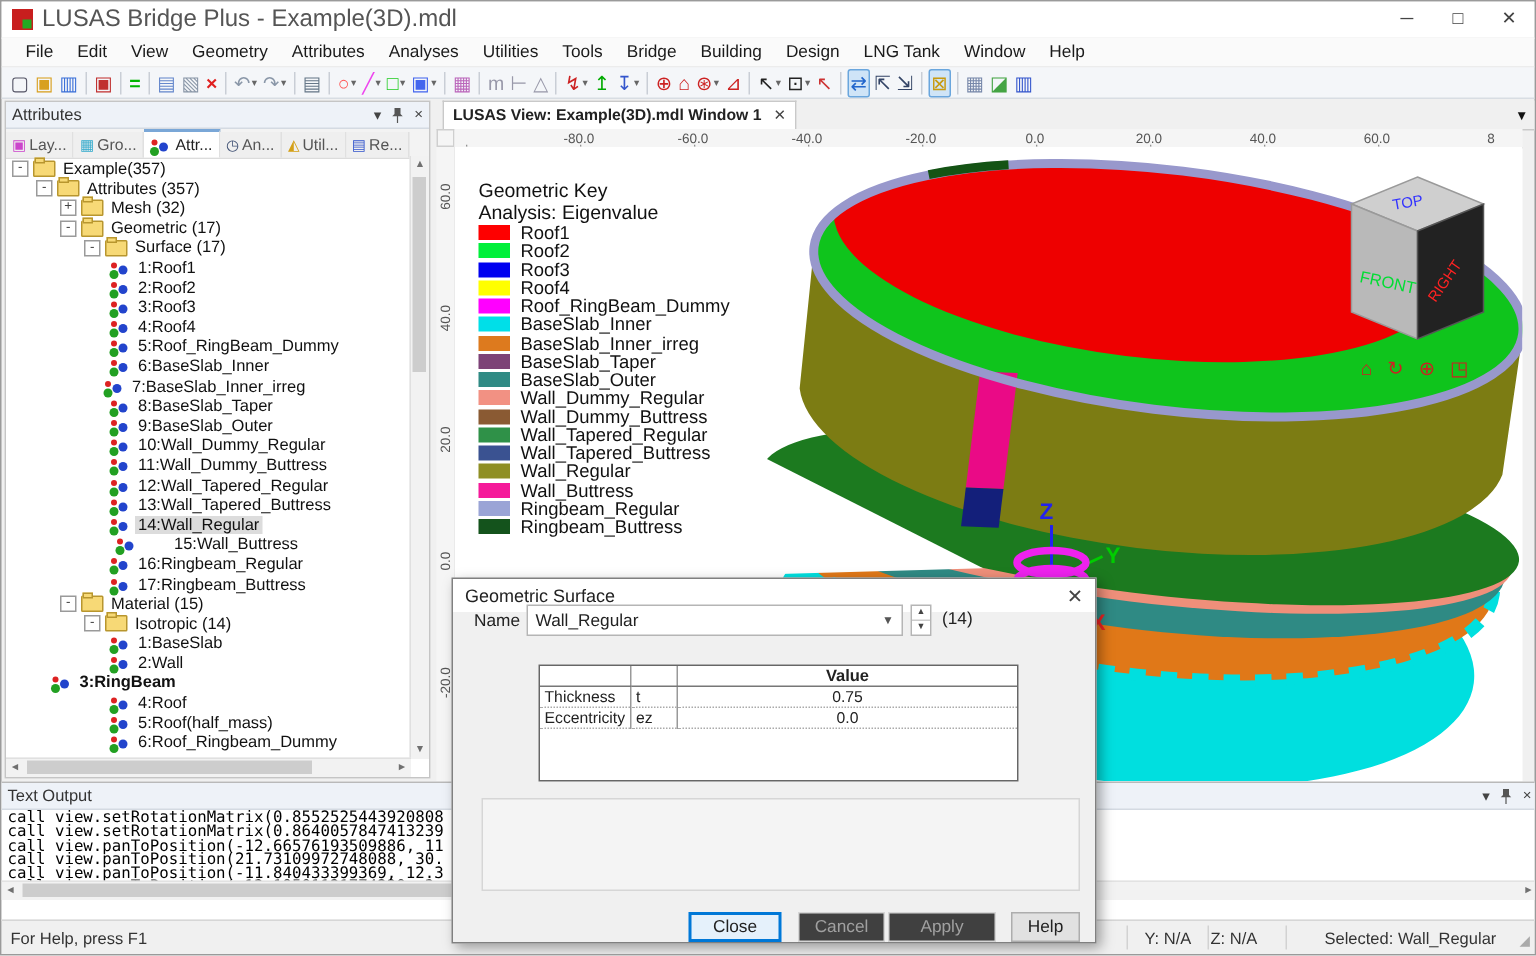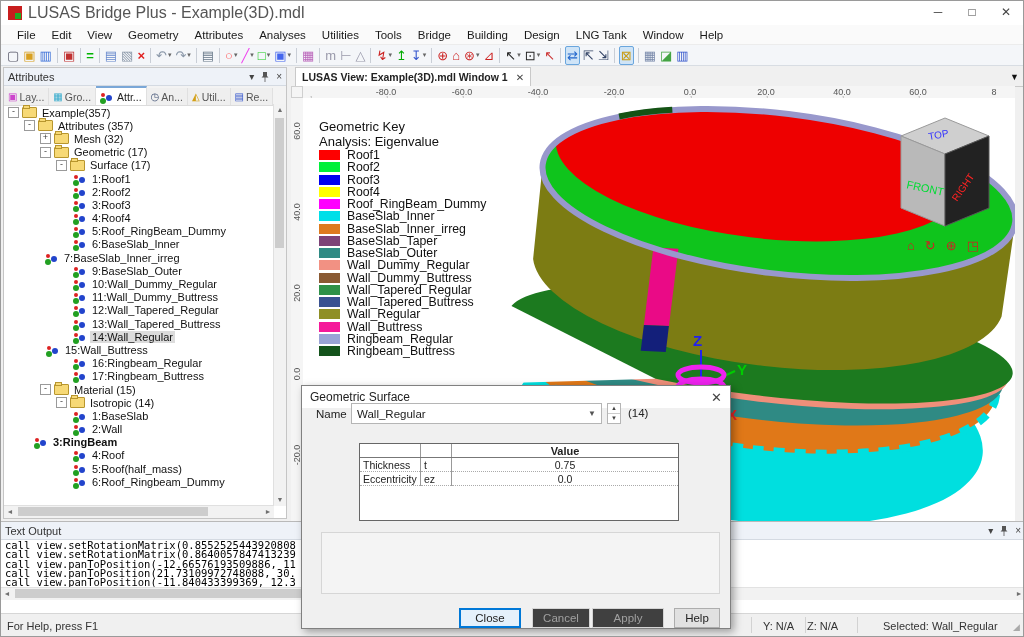--- a/index.html
+++ b/index.html
@@ -366,26 +366,30 @@
           <span class="tlab">4:Roof4</span>
         </div>
         <div class="trow" style="padding-left: 68px;">
           <span class="mol"></span>
           <span class="tlab">5:Roof_RingBeam_Dummy</span>
         </div>
         <div class="trow" style="padding-left: 68px;">
           <span class="mol"></span>
           <span class="tlab">6:BaseSlab_Inner</span>
         </div>
-        <div class="trow" style="padding-left: 40px;">
+        <div class="trow" style="padding-left: 64px;">
           <span class="mol"></span>
           <span class="tlab">7:BaseSlab_Inner_irreg</span>
         </div>
         <div class="trow" style="padding-left: 68px;">
           <span class="mol"></span>
+          <span class="tlab">8:BaseSlab_Taper</span>
+        </div>
+        <div class="trow" style="padding-left: 68px;">
+          <span class="mol"></span>
           <span class="tlab">9:BaseSlab_Outer</span>
         </div>
         <div class="trow" style="padding-left: 68px;">
           <span class="mol"></span>
           <span class="tlab">10:Wall_Dummy_Regular</span>
         </div>
         <div class="trow" style="padding-left: 68px;">
           <span class="mol"></span>
           <span class="tlab">11:Wall_Dummy_Buttress</span>
         </div>
@@ -394,21 +398,21 @@
           <span class="tlab">12:Wall_Tapered_Regular</span>
         </div>
         <div class="trow" style="padding-left: 68px;">
           <span class="mol"></span>
           <span class="tlab">13:Wall_Tapered_Buttress</span>
         </div>
         <div class="trow sel" style="padding-left: 68px;">
           <span class="mol"></span>
           <span class="tlab">14:Wall_Regular</span>
         </div>
-        <div class="trow" style="padding-left: 41px;">
+        <div class="trow" style="padding-left: 72px; gap: 20px;">
           <span class="mol"></span>
           <span class="tlab">15:Wall_Buttress</span>
         </div>
         <div class="trow" style="padding-left: 68px;">
           <span class="mol"></span>
           <span class="tlab">16:Ringbeam_Regular</span>
         </div>
         <div class="trow" style="padding-left: 68px;">
           <span class="mol"></span>
           <span class="tlab">17:Ringbeam_Buttress</span>

